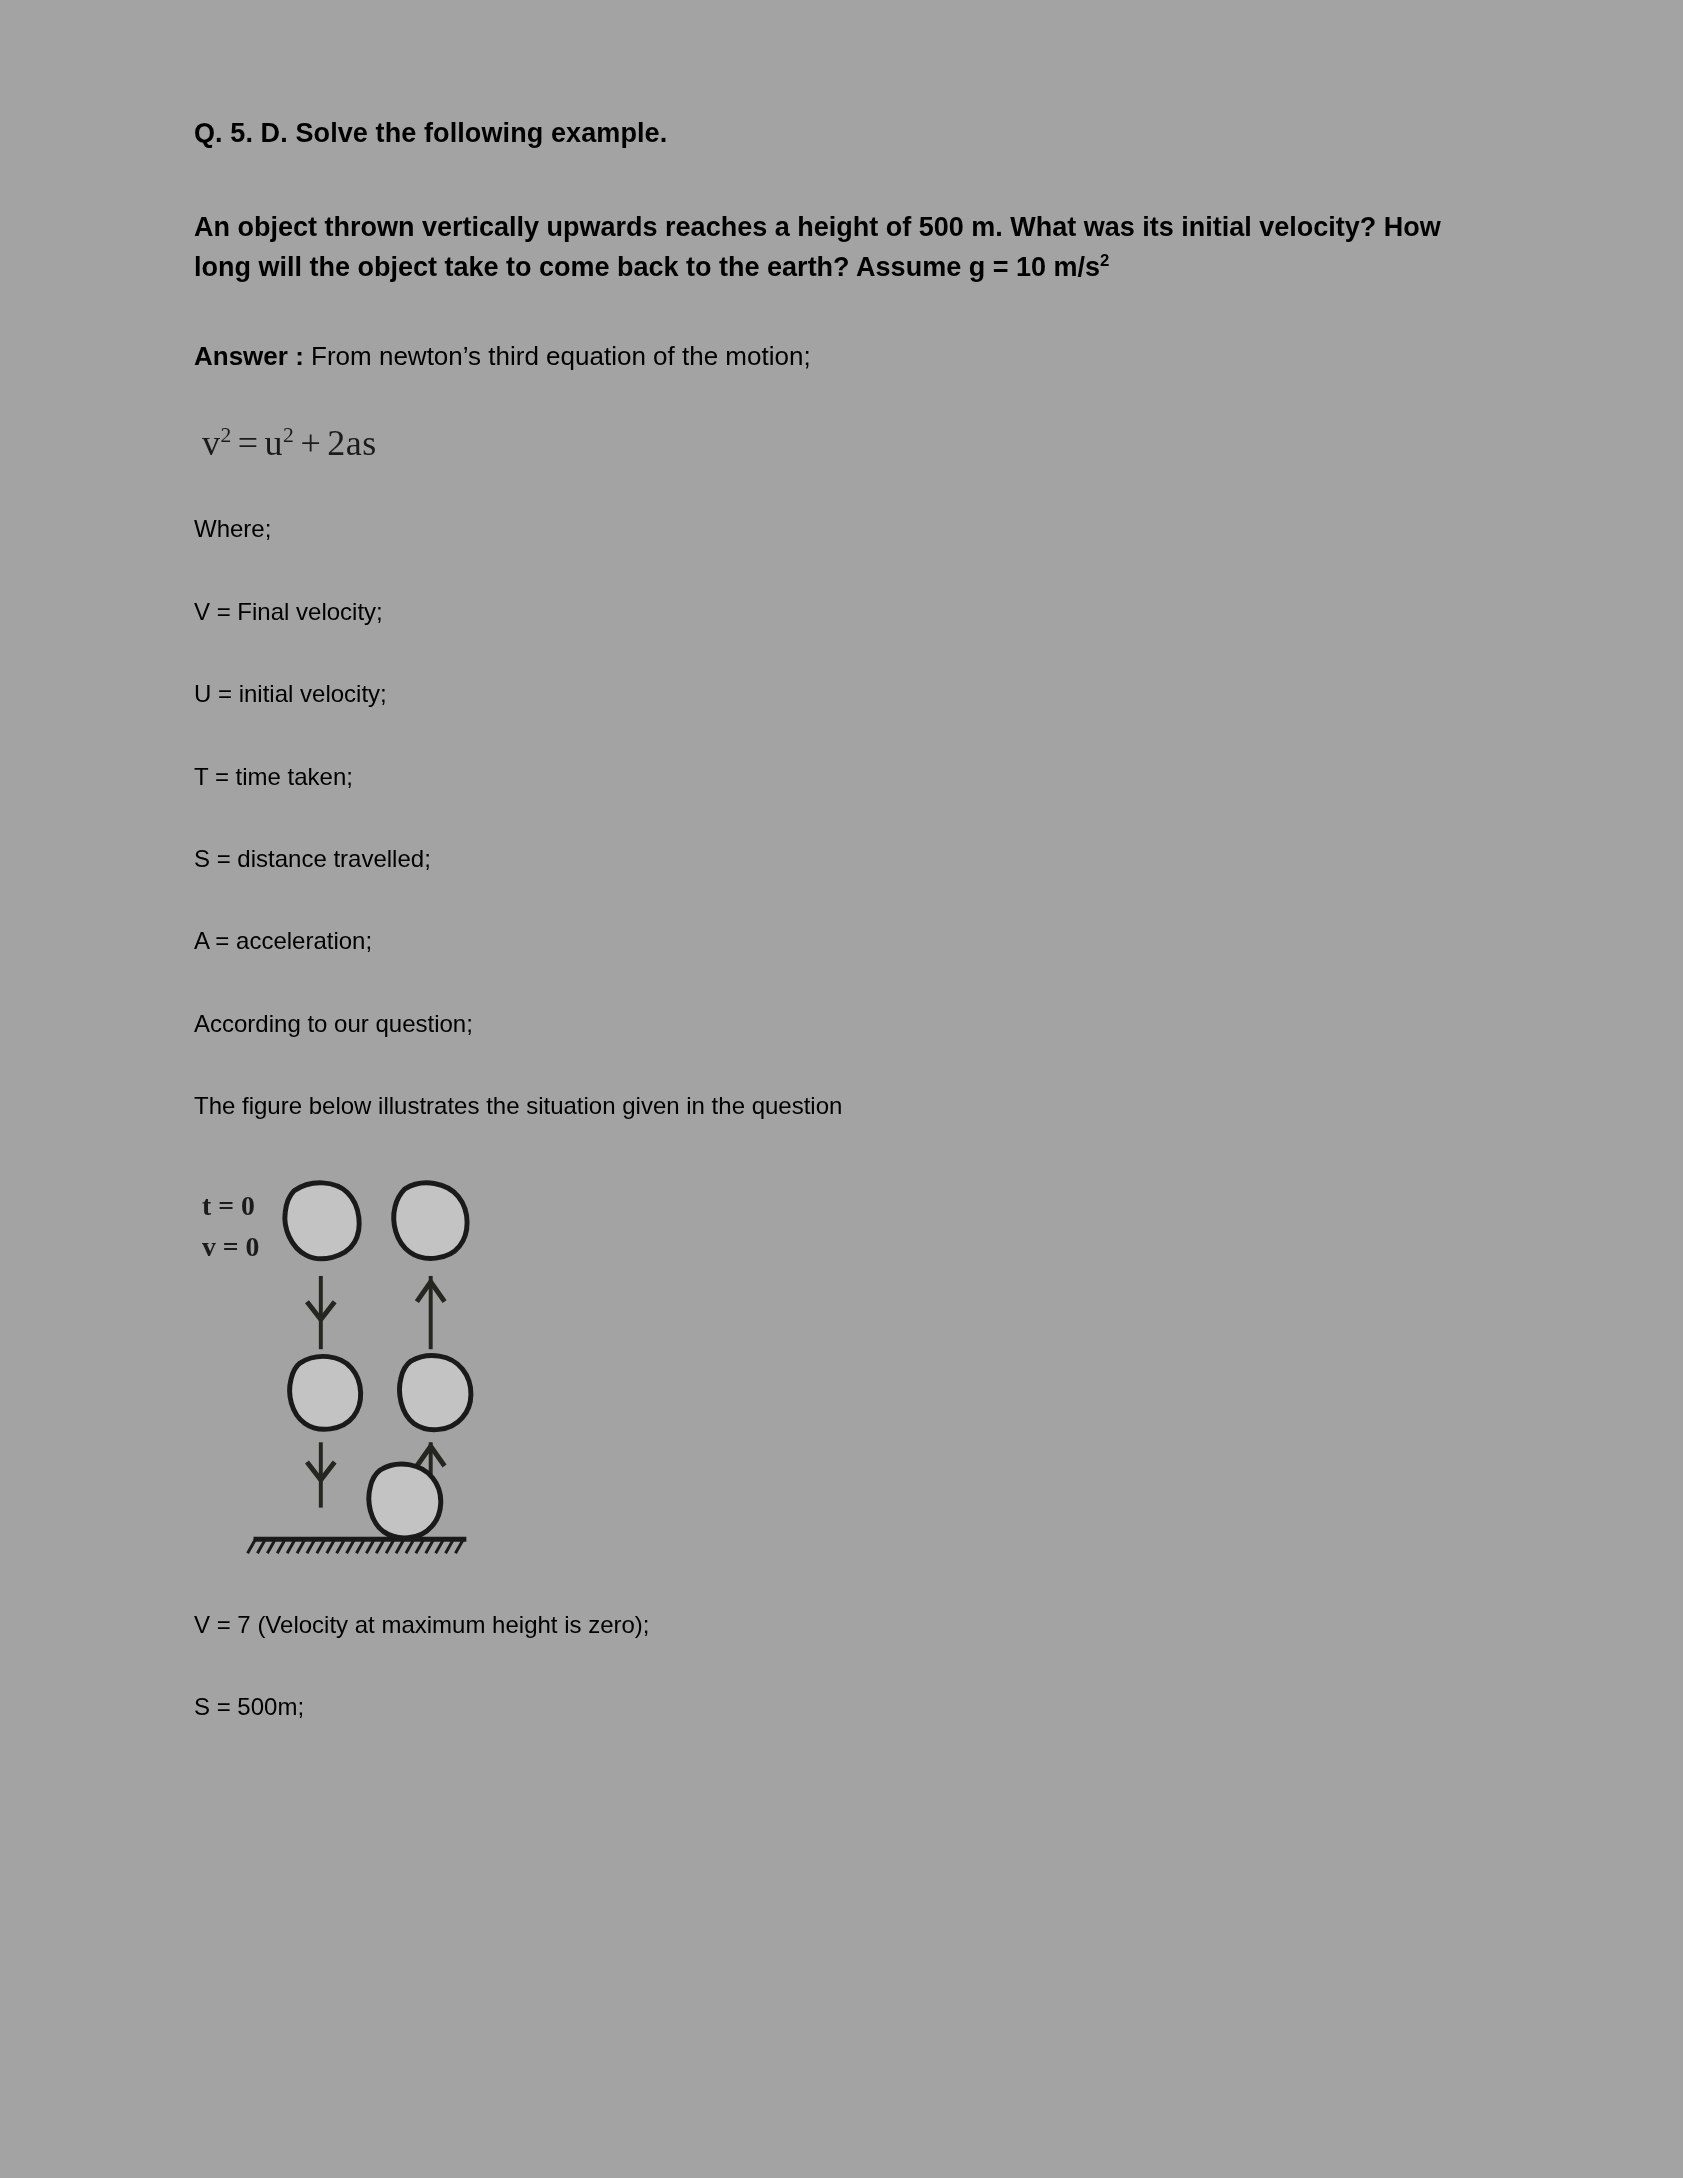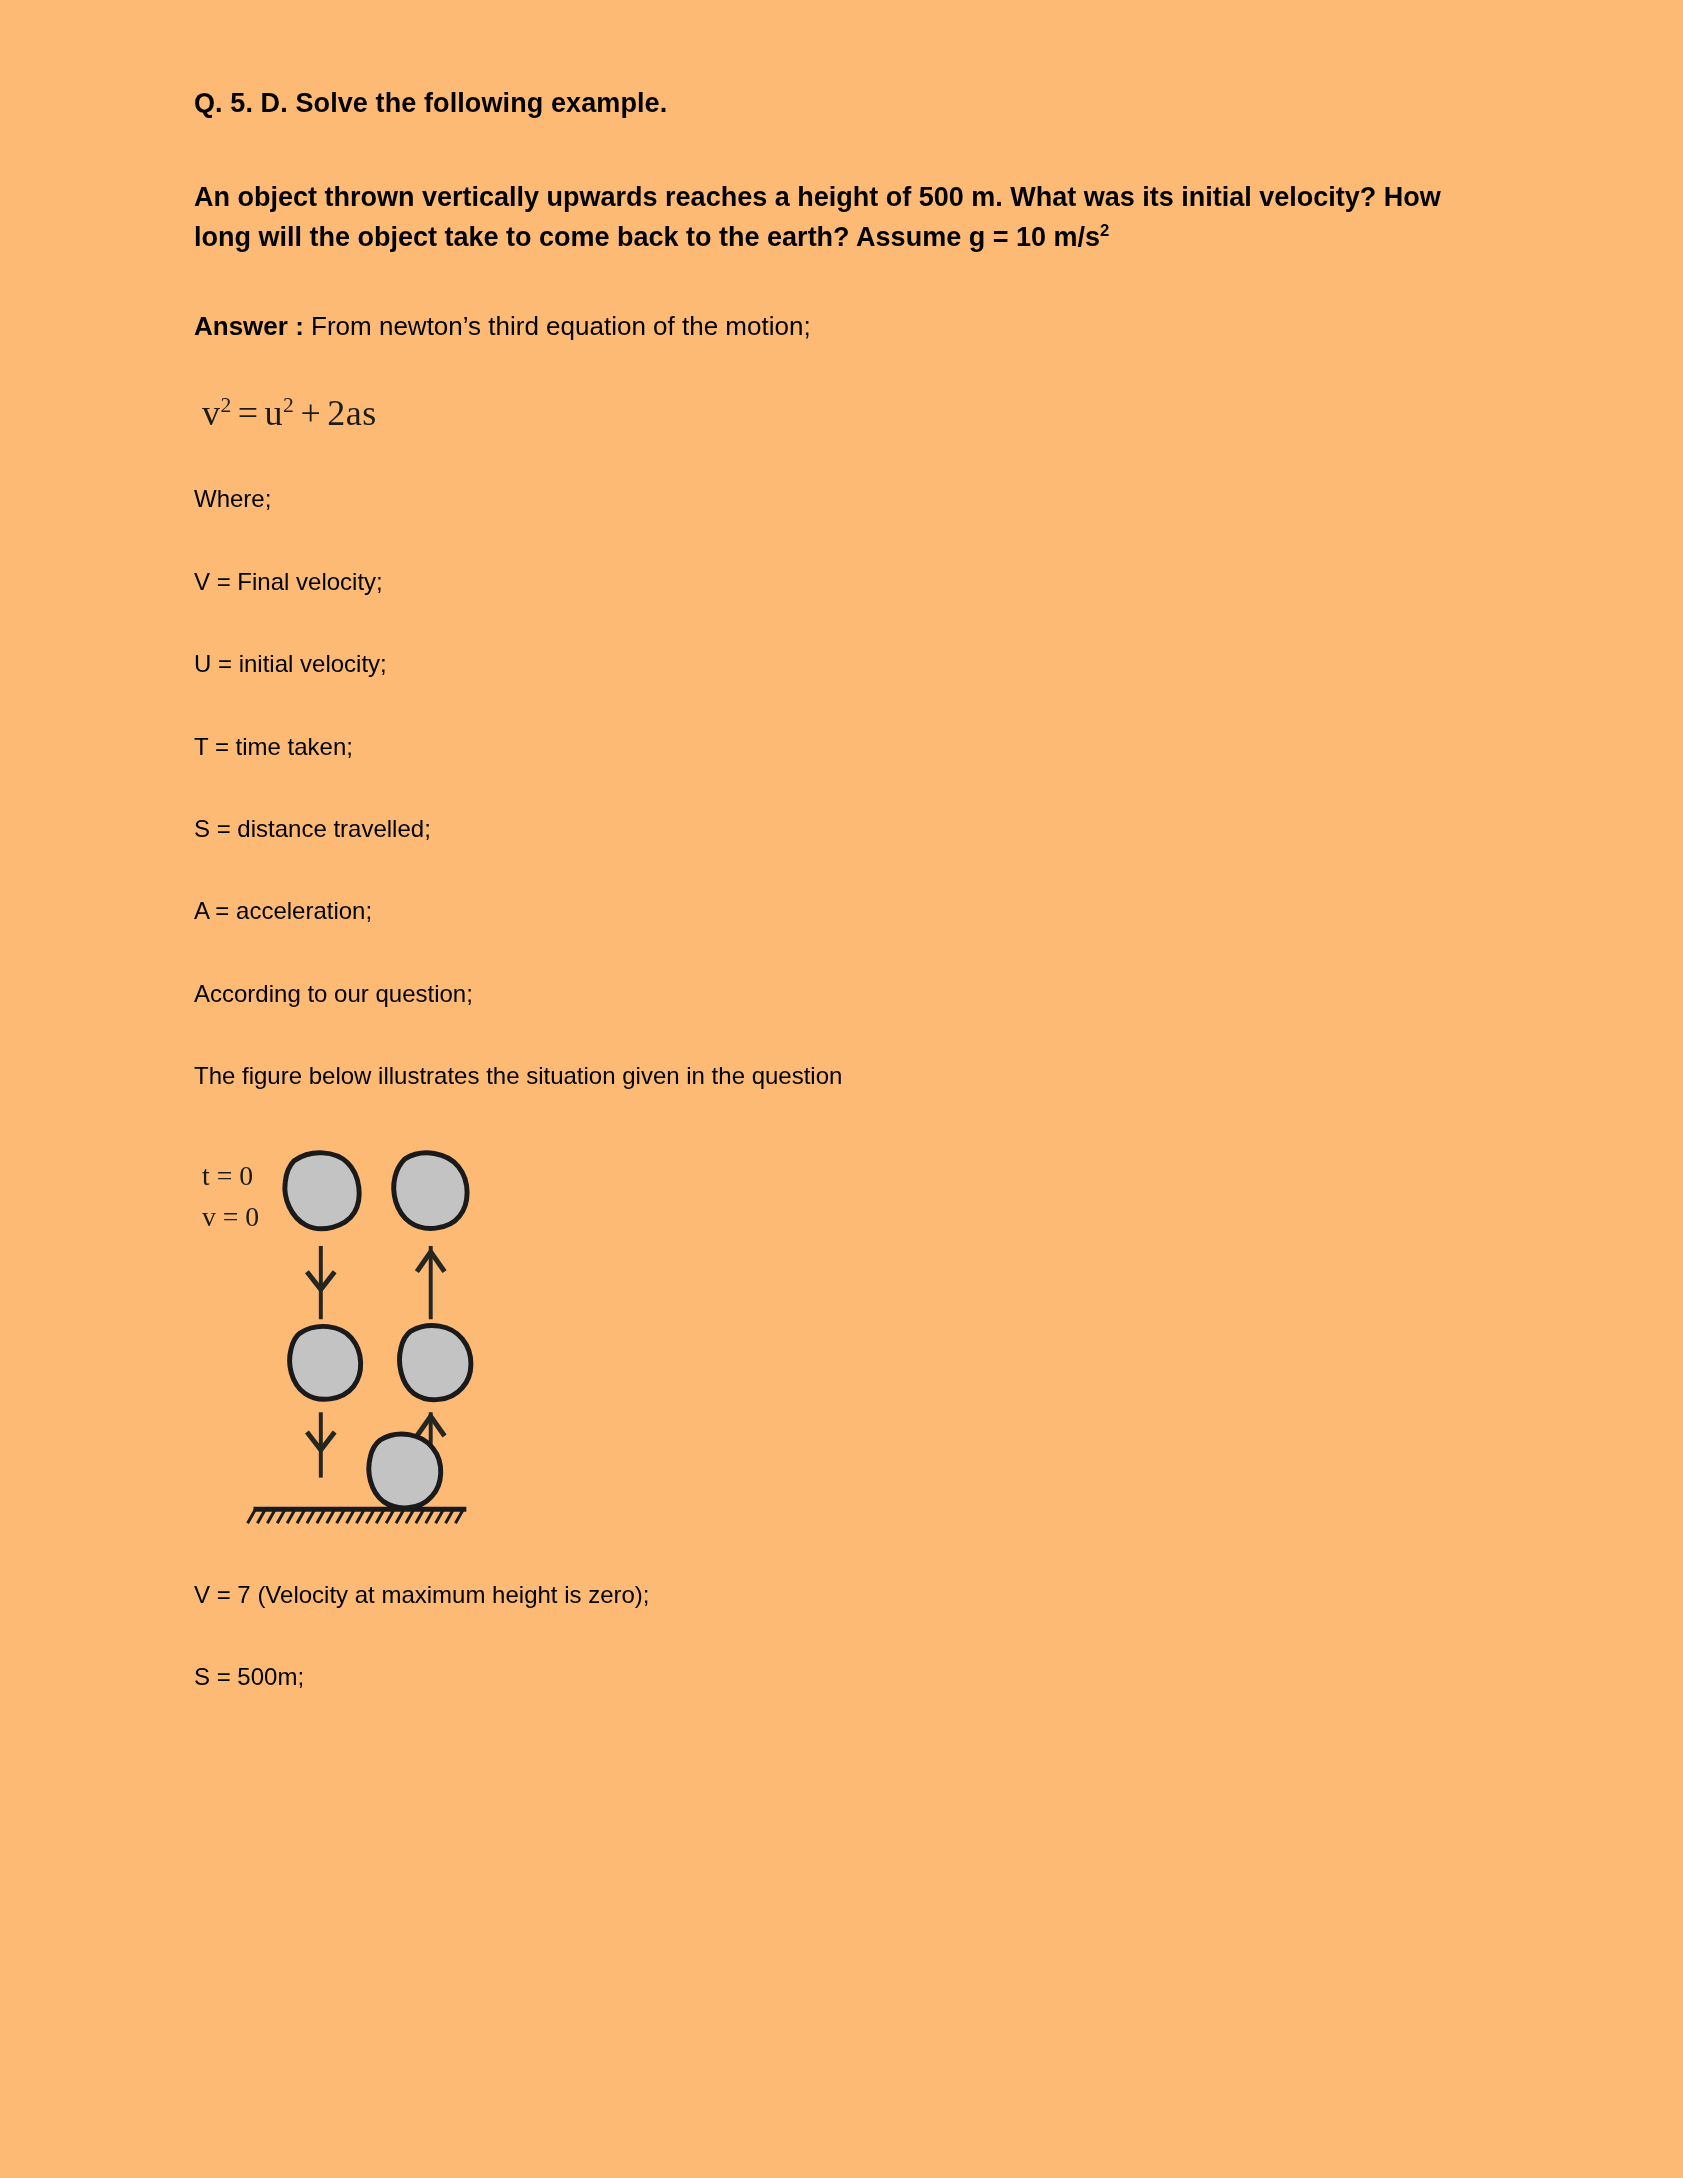--- a/index.html
+++ b/index.html
@@ -12,23 +12,23 @@
     width: 1683px;
     height: 2178px;
     font-family: "Liberation Sans", sans-serif;
     color: #000000;
     -webkit-font-smoothing: antialiased;
   }
   .page {
     position: relative;
     width: 1683px;
     height: 2178px;
-    background: #fdba74;
+    background: #a3a3a3;
     box-sizing: border-box;
-    padding: 86px 178px 0 194px;
+    padding: 116px 178px 0 194px;
   }
   .q-title {
     font-size: 27px;
     font-weight: bold;
     letter-spacing: 0.1px;
     margin: 0 0 57px 0;
     line-height: 1.3;
   }
   .q-body {
     font-size: 27px;
@@ -69,20 +69,21 @@
   .text-line {
     font-size: 24px;
     line-height: 1.35;
     margin: 0 0 50px 0;
   }
   .text-line:last-child {
     margin-bottom: 0;
   }
   .figure-wrap {
     margin: 18px 0 40px 0;
+    font-weight: bold;
   }
   .figure-svg {
     display: block;
   }
   .after-figure {
     margin-top: 34px;
   }
   .after-figure .text-line {
     margin-bottom: 50px;
   }

